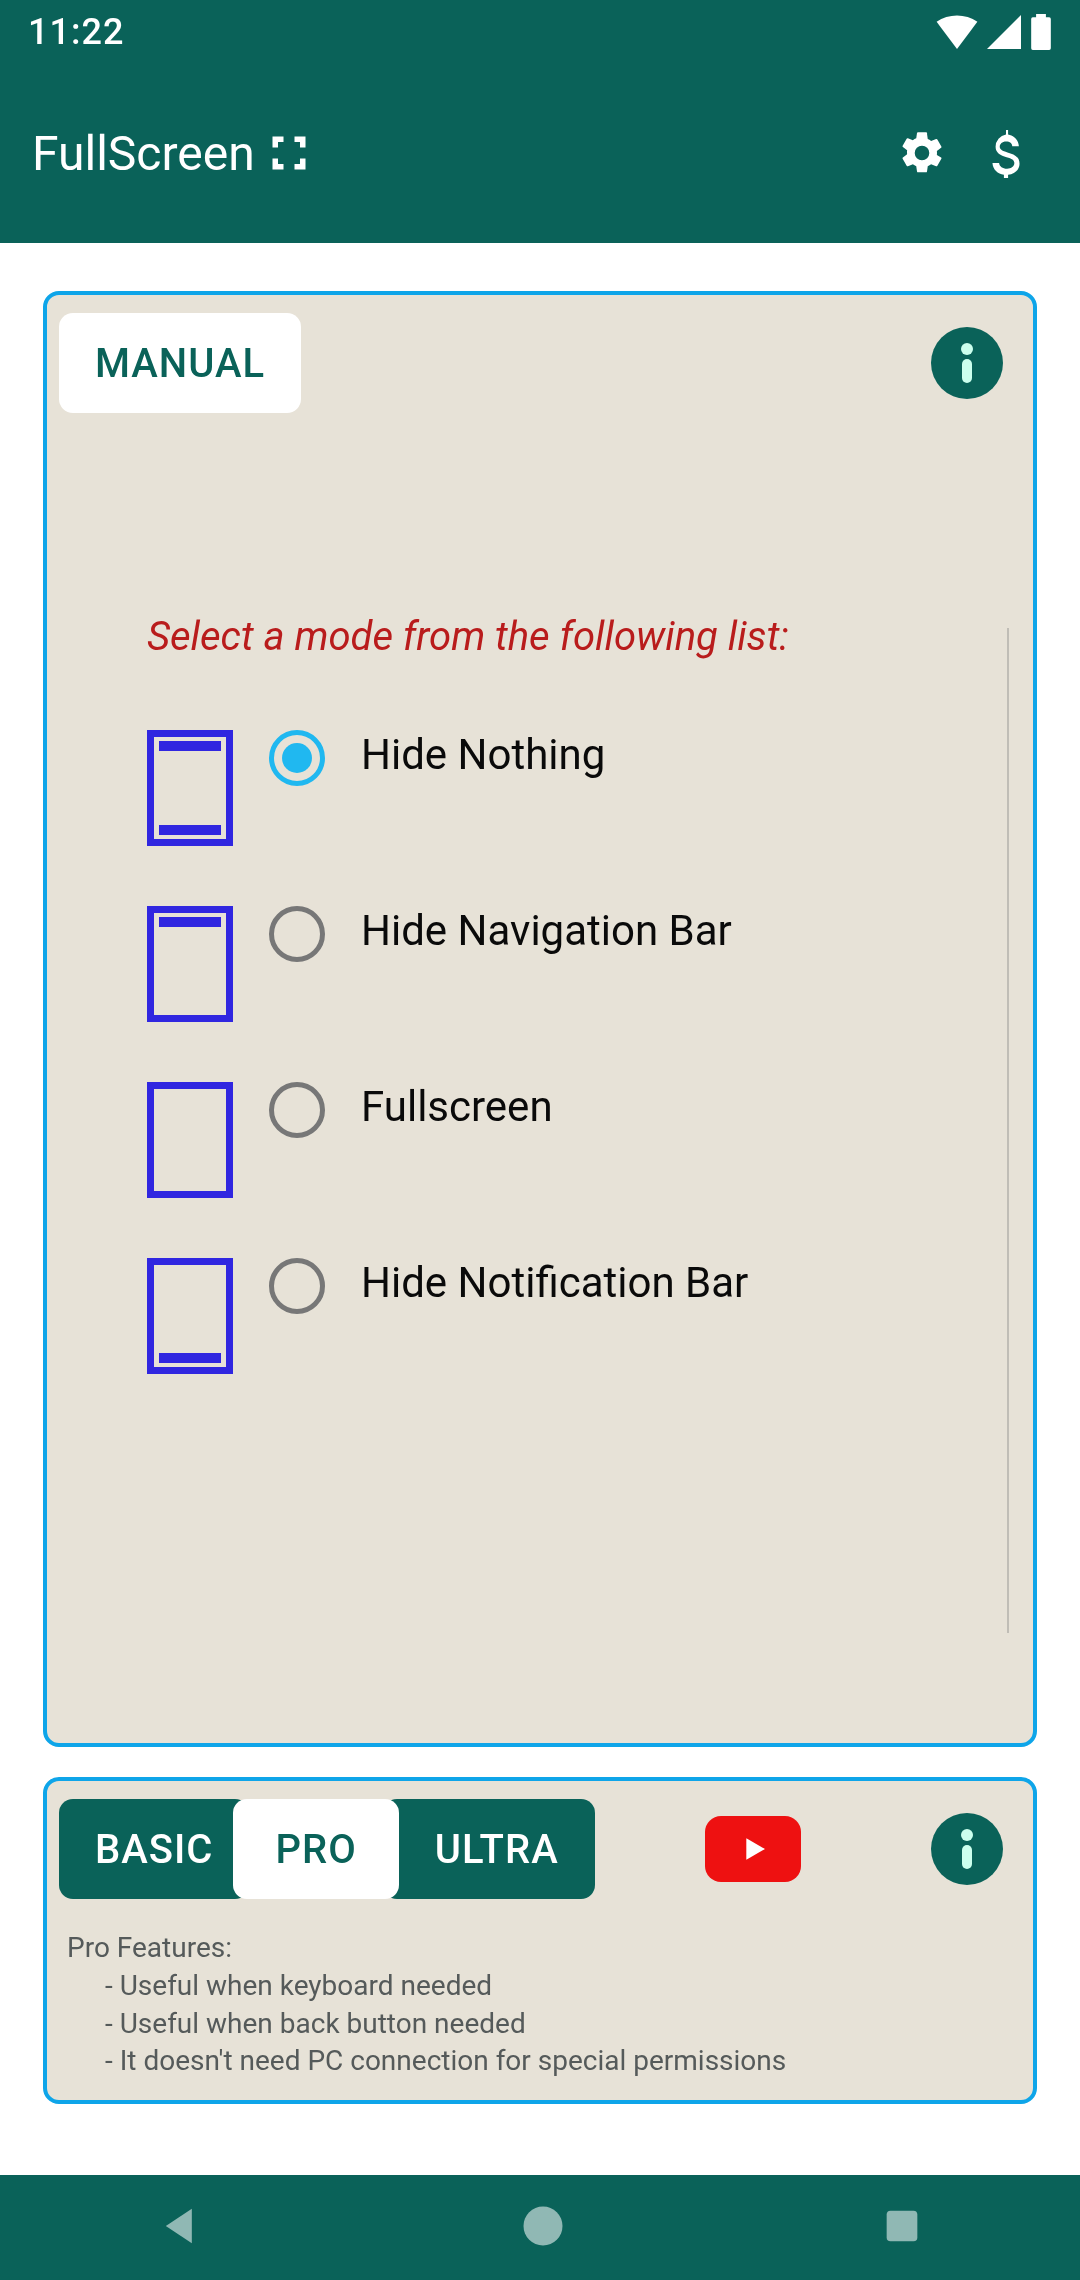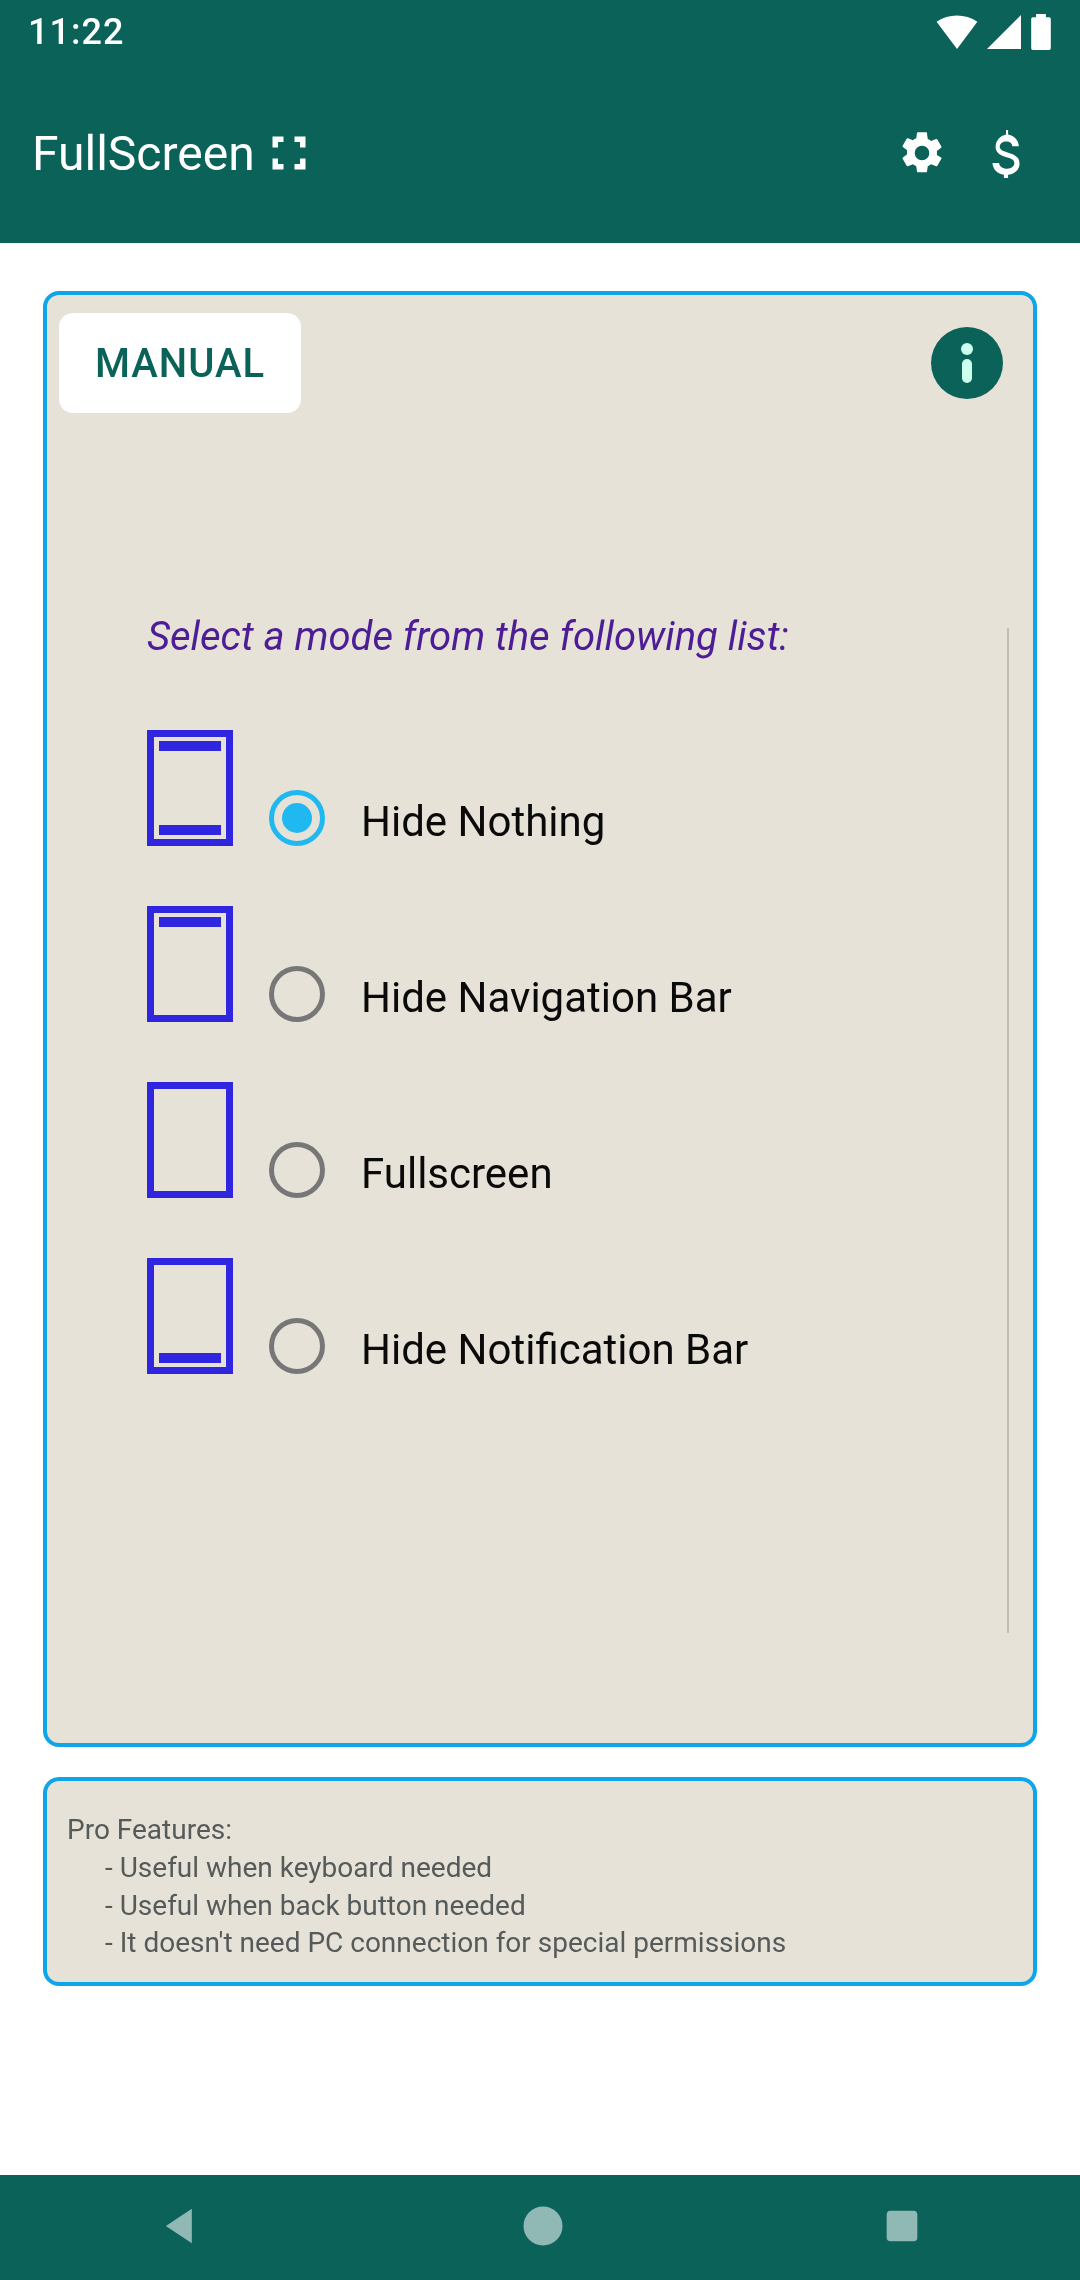--- a/index.html
+++ b/index.html
@@ -34,23 +34,23 @@
 
   .seg-group { display: flex; margin-left: 0; }
   .seg-btn { height: 100px; padding: 0 36px; display: flex; align-items: center; justify-content: center; font-size: 40px; font-weight: 500; letter-spacing: 1px; border-radius: 14px; }
   .seg-btn.active   { background: #ffffff; color: #0A6259; }
   .seg-btn.inactive { background: #0A6259; color: #ffffff; margin-left: -16px; padding-left: 52px; position: relative; z-index: -1; }
   .seg-group .seg-btn.active { position: relative; z-index: 2; }
 
   
   .mode-area { padding: 40px 60px 60px 60px; height: 1330px; position: relative; }
   .mode-scroll-line { position: absolute; right: 24px; top: 215px; bottom: 110px; width: 2px; background: #777; opacity:.35; }
-  .mode-prompt { margin: 160px 0 70px 40px; font-size: 40px; font-style: italic; color: #4c1d95; }
-
-  .mode-row { display: flex; align-items: flex-end; gap: 36px; margin: 0 0 60px 40px; }
+  .mode-prompt { margin: 160px 0 70px 40px; font-size: 40px; font-style: italic; color: #b91c1c; }
+
+  .mode-row { display: flex; align-items: flex-start; gap: 36px; margin: 0 0 60px 40px; }
   .mode-icon-box { width: 86px; height: 116px; border: 7px solid #3026e0; background:#e7e2d7; position:relative; }
   .mode-icon-box .top-bar    { position:absolute; top:4px;    left:5px; right:5px; height:10px; background:#3026e0; }
   .mode-icon-box .bottom-bar { position:absolute; bottom:4px; left:5px; right:5px; height:10px; background:#3026e0; }
 
   .radio-outer { width: 56px; height: 56px; border-radius: 50%; border: 5px solid #777; display:flex; align-items:center; justify-content:center; }
   .radio-outer.sel { border-color:#20B8F0; }
   .radio-inner { width: 30px; height: 30px; border-radius: 50%; background:#20B8F0; }
   .mode-label { font-size: 42px; color:#0a0a0a; }
 
   
@@ -156,20 +156,38 @@
         <div class="mode-icon-box">
             <div class="bottom-bar"></div>
           </div>
         <div class="radio-outer"></div>
         <div class="mode-label">Hide Notification Bar</div>
       </div>
     </div>
   </div>
 
   <div class="card card-lower">
+    <div class="tab-row">
+      <div class="seg-group seg3">
+        <div class="seg-btn inactive inactive-left">BASIC</div>
+        <div class="seg-btn active">PRO</div>
+        <div class="seg-btn inactive inactive-right">ULTRA</div>
+      </div>
+      <div class="video-btn">
+        <svg width="32" height="32" viewBox="0 0 24 24">
+            <path d="M7 4v16l14-8z"></path>
+          </svg>
+      </div>
+      <div class="info-btn">
+        <svg width="20" height="40" viewBox="0 0 6 20">
+            <circle cx="3" cy="3" r="3"></circle>
+            <rect x="0.5" y="8" width="5" height="12" rx="2.5"></rect>
+          </svg>
+      </div>
+    </div>
 
     <div class="features-text">
       <div>Pro Features:</div>
       <div class="ind">- Useful when keyboard needed</div>
       <div class="ind">- Useful when back button needed</div>
       <div class="ind">- It doesn't need PC connection for special permissions</div>
 
     </div>
   </div>
 

